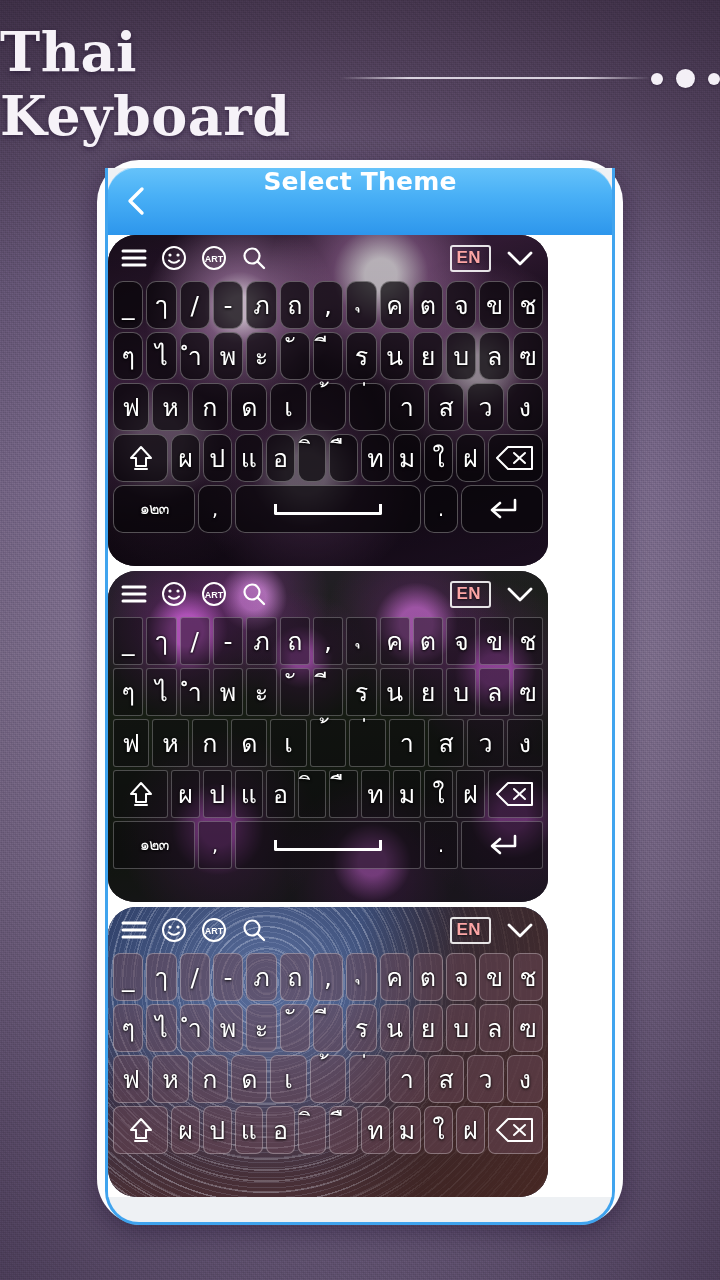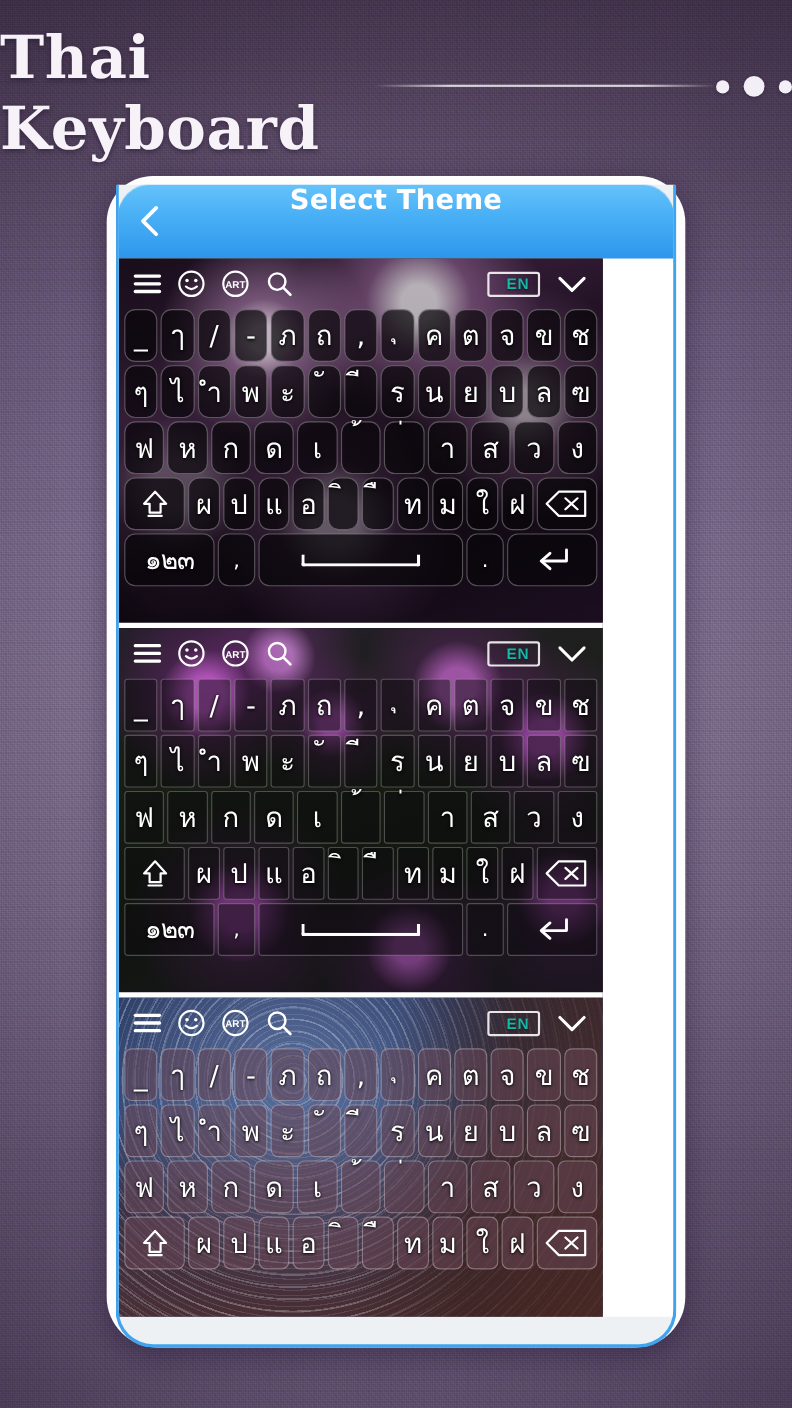--- a/index.html
+++ b/index.html
@@ -96,52 +96,53 @@
     font-family:"DejaVu Sans", sans-serif;
     font-size:25px; font-weight:700; color:#ffffff; letter-spacing:.2px;
     pointer-events:none;
   }
 
   
   #previews { background:#ffffff; }
   .kb {
     position:relative; width:440px; overflow:hidden;
     border-bottom:5px solid #ffffff;
+    border-radius:28px;
   }
   .kb-bg { position:absolute; inset:0; }
   .kb-scrim { position:absolute; inset:0; }
   .kb-inner { position:relative; padding:0 3px 4px 3px; }
 
   
   .kb-toolbar { height:46px; display:flex; align-items:center; padding:0 10px; gap:14px; }
   .tb-ic { display:flex; align-items:center; justify-content:center; cursor:pointer; }
   .tb-spacer { flex:1; }
   .lang-badge {
     border:2px solid rgba(255,255,255,.88);
-    border-radius:3px; padding:1px 8px 2px 16px;
-    color:#14b8a6; font-size:14px; font-weight:700;
+    border-radius:3px; padding:1px 8px 2px 4px;
+    color:#fca5a5; font-size:17px; font-weight:700;
     font-family:"Liberation Sans", sans-serif;
     text-shadow:0 1px 2px rgba(0,0,0,.6);
     letter-spacing:.5px;
   }
 
   
   .kb-row { display:flex; gap:3px; padding:0 2px 3px 2px; }
   .key {
     flex:1 1 0; height:48px;
     display:flex; align-items:center; justify-content:center;
     color:#ffffff;
     font-family:"DejaVu Sans", sans-serif;
     font-size:25px; line-height:1;
     text-shadow:0 1px 3px rgba(0,0,0,.85), 0 0 2px rgba(0,0,0,.7);
     cursor:pointer;
     position:relative;
   }
   .key.small { font-size:19px; }
-  .key.thainum { font-size:24px; letter-spacing:-1px; }
+  .key.thainum { font-size:16px; letter-spacing:-1px; }
   .key.flex2 { flex:2 1 0; }
   .key.flex4 { flex:4.6 1 0; }
   .key.flexhalf { flex:.78 1 0; }
   .key.raise { align-items:flex-start; padding-top:3px; }
 
   
   .kb.kA .key { background:rgba(8,6,10,.72); border:1px solid rgba(255,255,255,.30); border-radius:10px; }
   .kb.kA { background:#120d16; }
   
   .kb.kB .key { background:rgba(10,8,12,.46); border:1px solid rgba(255,255,255,.26); border-radius:3px; }

